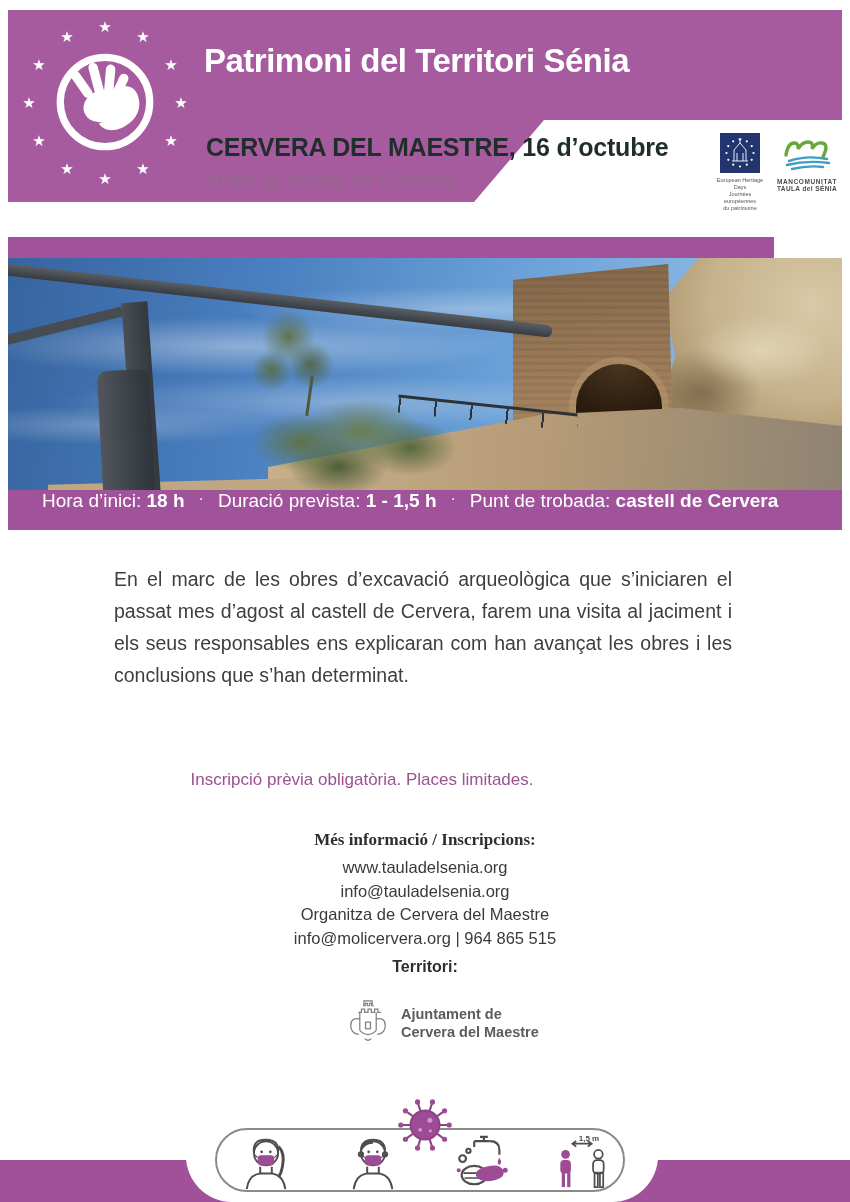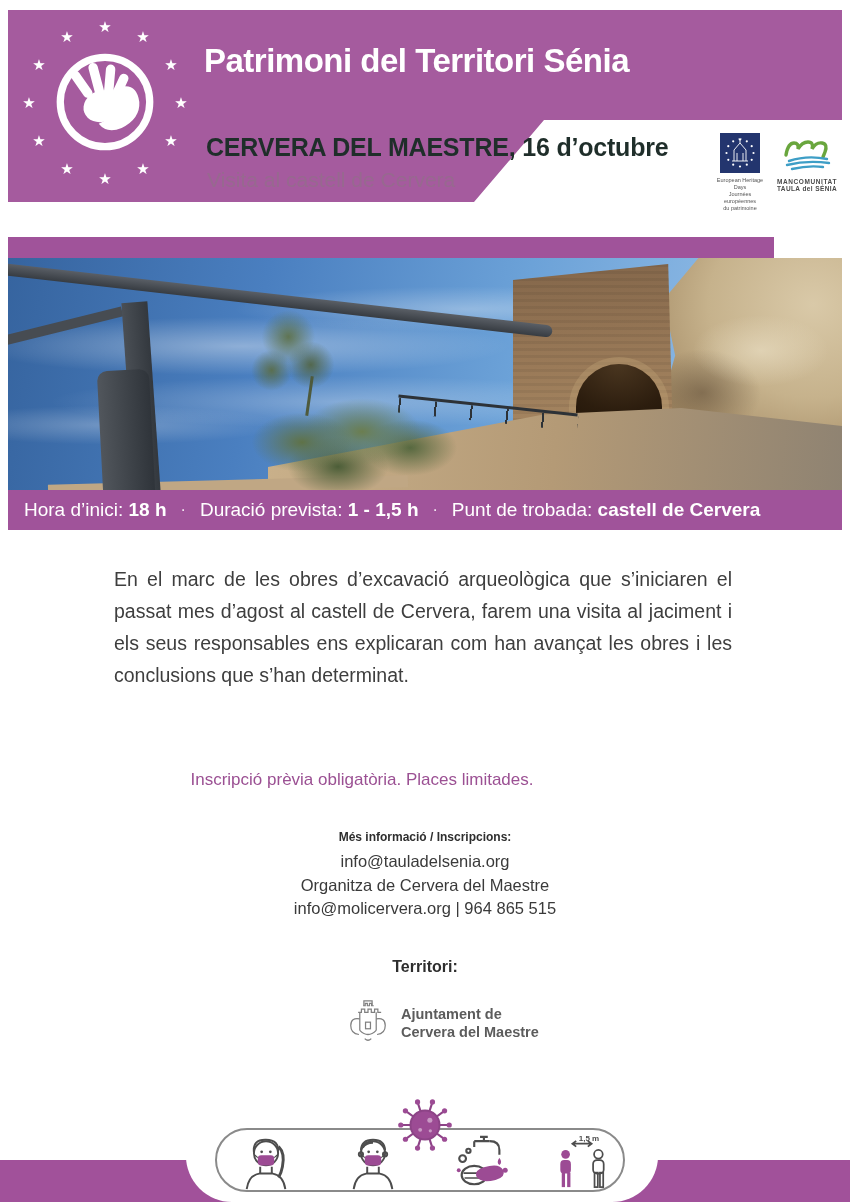--- a/index.html
+++ b/index.html
@@ -69,30 +69,30 @@
     radial-gradient(30% 30% at 40% 35%, #5d6f46 0%, transparent 72%),
     radial-gradient(26% 26% at 70% 55%, #52643e 0%, transparent 72%),
     radial-gradient(22% 22% at 35% 75%, #5a6c44 0%, transparent 72%); }
   .trunk { position:absolute; left:300px; top:118px; width:3px; height:40px; background:#4e5a3c; transform:rotate(8deg); }
   .prail { position:absolute; left:390px; top:146px; width:180px; height:3px; background:#2d3237; transform:rotate(6deg); }
   .prail-ticks { position:absolute; left:390px; top:149px; width:180px; height:15px; transform:rotate(6deg);
     background:repeating-linear-gradient(90deg, #2d3237 0 2px, transparent 2px 36px); }
 
   
   .info-bar { position:absolute; left:8px; top:490px; width:834px; height:40px; background:#a0539a;
-    color:#fff; font-size:19px; display:flex; align-items:center; padding-left:16px; white-space:pre; }
+    color:#fff; font-size:19px; display:flex; align-items:flex-start; padding-left:34px; white-space:pre; }
   .info-bar b { font-weight:700; }
   .info-sep { padding:0 14px; font-size:16px; opacity:.9; }
 
   
   .paragraph { position:absolute; left:114px; top:563px; width:618px; font-size:19.5px; line-height:32px;
     color:#3e3e3e; text-align:justify; }
   .notice { position:absolute; left:0; top:770px; width:724px; text-align:center; color:#9b5093; font-size:17px; font-weight:500; }
   .contact { position:absolute; left:0; top:830px; width:850px; text-align:center; color:#3a3a3a; }
-  .contact .c-head { font-size:12px; font-weight:700; color:#2e2e2e; margin-bottom:6px; }
+  .contact .c-head { font-size:17px; font-weight:700; color:#2e2e2e; margin-bottom:6px;font-family:Liberation Serif, serif; }
   .contact .c-line { font-size:16.5px; line-height:23.5px; }
   .organitza { position:absolute; left:0; top:958px; width:850px; text-align:center; font-size:16px; font-weight:700; color:#2e2e2e; }
   .org-logo { position:absolute; left:345px; top:996px; display:flex; align-items:center; }
   .org-text { margin-left:10px; font-size:14.5px; font-weight:700; color:#5c5c5c; line-height:18px; }
 
   
   .band { position:absolute; left:0; top:1160px; width:850px; height:42px; background:#a1519a; }
   .band-cutout { position:absolute; left:186px; top:1118px; width:472px; height:84px; background:#fff; border-radius:0 0 46px 46px; }
   .pill { position:absolute; left:215px; top:1128px; width:410px; height:64px; background:#fff;
     border:2px solid #8a8a8a; border-radius:34px; }
@@ -199,20 +199,21 @@
     <div class="column"></div>
   </div>
 
   <div class="info-bar"><span>Hora d’inici: </span><b>18 h</b><span class="info-sep">·</span><span>Duració prevista: </span><b>1 - 1,5 h</b><span class="info-sep">·</span><span>Punt de trobada: </span><b>castell de Cervera</b></div>
 
   <p class="paragraph">En el marc de les obres d’excavació arqueològica que s’iniciaren el passat mes d’agost al castell de Cervera, farem una visita al jaciment i els seus responsables ens explicaran com han avançat les obres i les conclusions que s’han determinat.</p>
   <div class="notice">Inscripció prèvia obligatòria. Places limitades.</div>
 
   <div class="contact">
     <div class="c-head">Més informació / Inscripcions:</div>
+    <div class="c-line">www.tauladelsenia.org</div>
     <div class="c-line">info@tauladelsenia.org</div>
     <div class="c-line">Organitza de Cervera del Maestre</div>
     <div class="c-line">info@molicervera.org | 964 865 515</div>
   </div>
 
   <div class="organitza">Territori:</div>
 
   <div class="org-logo">
     <svg width="46" height="54" viewBox="0 0 56 62">
       <g stroke="#808080" stroke-width="1.5" fill="none">

